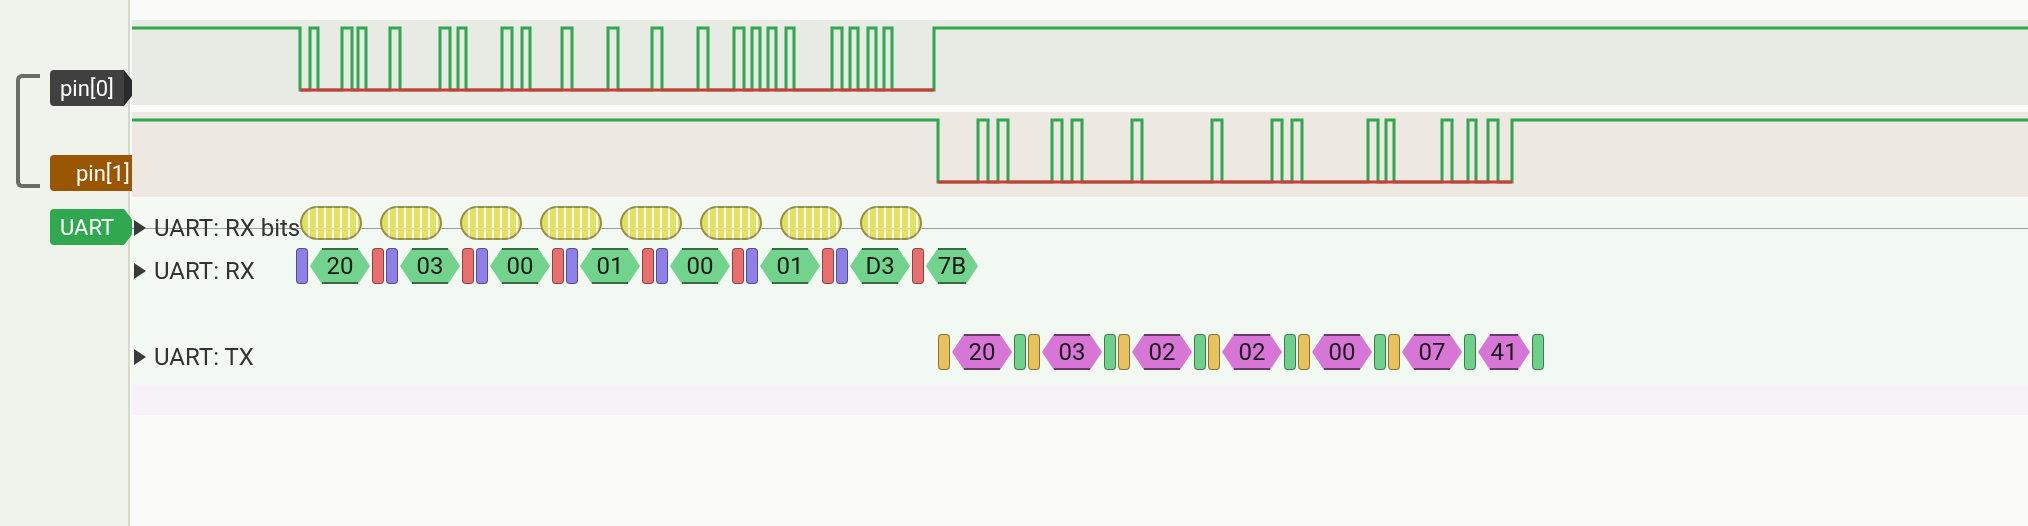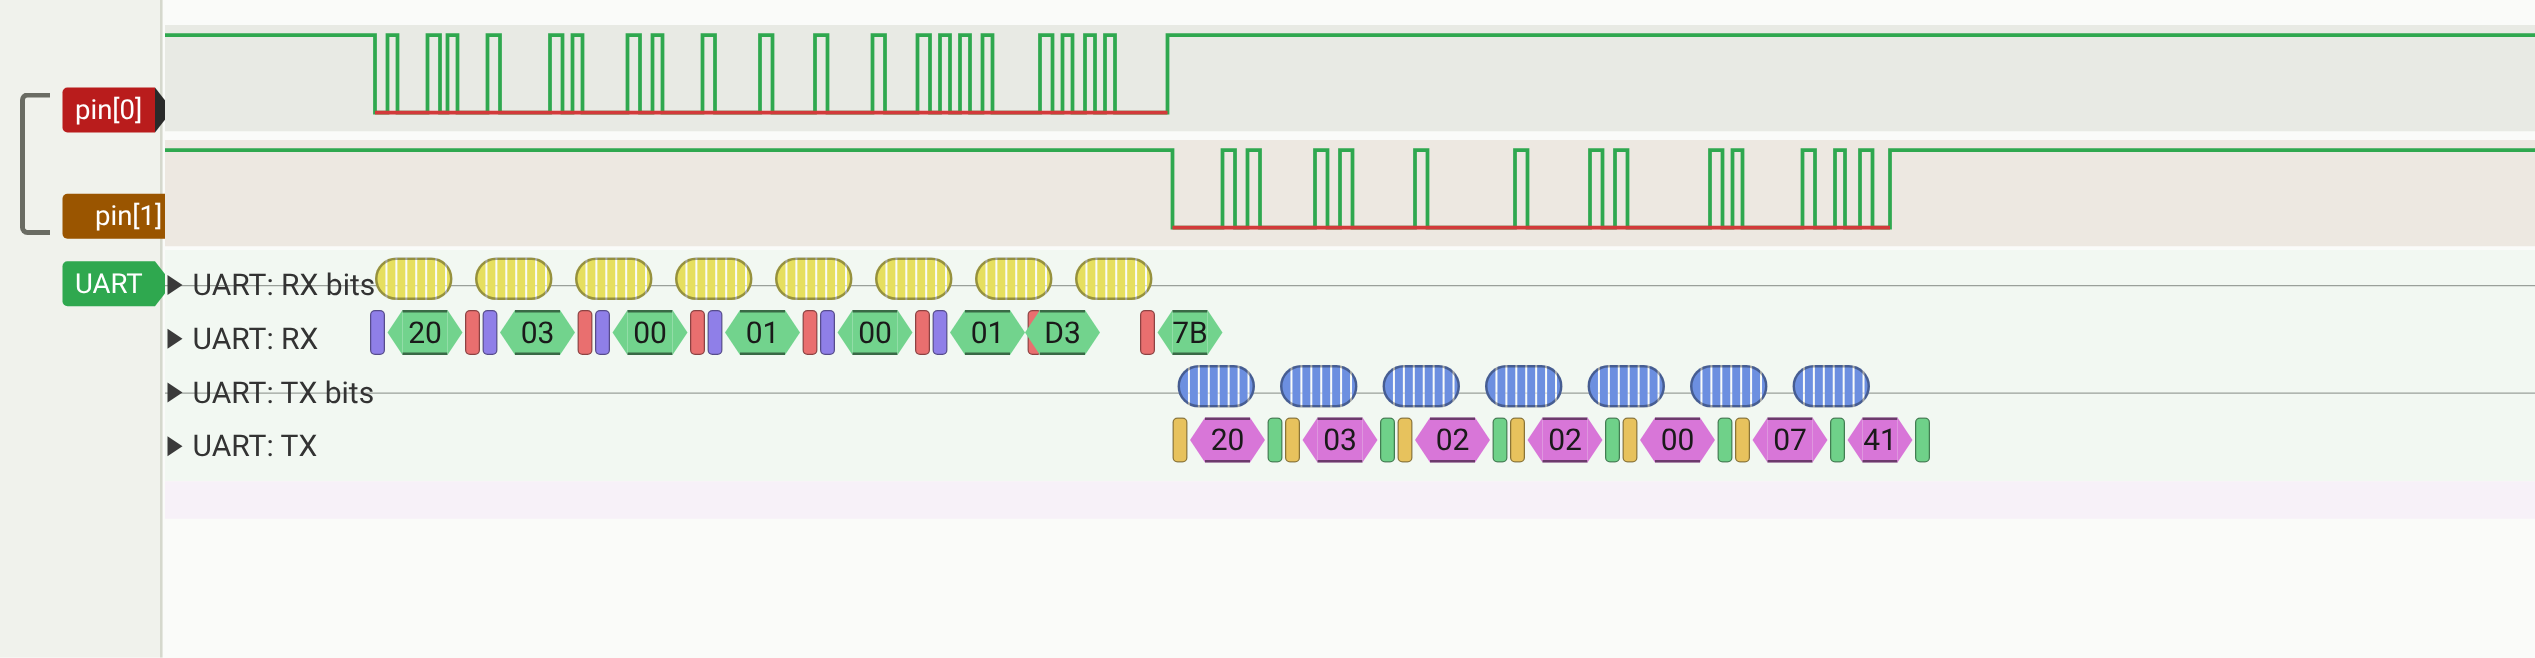--- a/index.html
+++ b/index.html
@@ -49,21 +49,21 @@
     border-radius: 4px 0 0 4px;
   }
   .tag::after {
     content: '';
     position: absolute;
     right: -14px;
     top: 0;
     border-top: 18px solid transparent;
     border-bottom: 18px solid transparent;
   }
-  .tag-pin0 { top: 70px; left: 50px; background: #b91c1c; }
+  .tag-pin0 { top: 70px; left: 50px; background: #404040; }
   .tag-pin0::after { border-left: 14px solid #2a2a2a; }
   .tag-pin1 { top: 155px; left: 50px; background: #9a5500; padding-left: 26px; }
   .tag-pin1::after { border-left: 14px solid #9a5500; }
   .tag-uart { top: 209px; left: 50px; background: #2fa84f; }
   .tag-uart::after { border-left: 14px solid #2fa84f; }
 
   .bracket {
     position: absolute;
     left: 16px;
     top: 74px;
@@ -290,43 +290,31 @@
         </div>
       <div class="pill p-red" style="left:600px;top:0"></div>
 
       <div class="pill p-violet" style="left:614px;top:0"></div>
       <div class="hex hex-green" style="left:628px;width:60px">
           <div class="hex-body">01</div>
         </div>
       <div class="pill p-red" style="left:690px;top:0"></div>
 
       <div class="pill p-violet" style="left:704px;top:0"></div>
-      <div class="hex hex-green" style="left:688px;width:60px">
+      <div class="hex hex-green" style="left:718px;width:60px">
           <div class="hex-body">D3</div>
         </div>
       <div class="pill p-red" style="left:780px;top:0"></div>
 
       <div class="hex hex-green" style="left:794px;width:52px">
           <div class="hex-body">7B</div>
         </div>
     </div>
   </div>
 
-  <div class="decoder-row row-txbits">
-    <div class="midline"></div>
-    <div class="dr-tri"></div>
-    <span class="decoder-label">UART: TX bits</span>
-    <div class="bits bits-blue" style="left:810px;width:62px"></div>
-    <div class="bits bits-blue" style="left:892px;width:62px"></div>
-    <div class="bits bits-blue" style="left:974px;width:62px"></div>
-    <div class="bits bits-blue" style="left:1056px;width:62px"></div>
-    <div class="bits bits-blue" style="left:1138px;width:62px"></div>
-    <div class="bits bits-blue" style="left:1220px;width:62px"></div>
-    <div class="bits bits-blue" style="left:1302px;width:62px"></div>
-  </div>
 
   <div class="decoder-row row-tx">
     <div class="dr-tri"></div>
     <span class="decoder-label">UART: TX</span>
 
     <div class="pill p-orange" style="left:806px;top:0"></div>
     <div class="hex hex-magenta" style="left:820px;width:60px">
         <div class="hex-body">20</div>
       </div>
     <div class="pill p-green" style="left:882px;top:0"></div>

